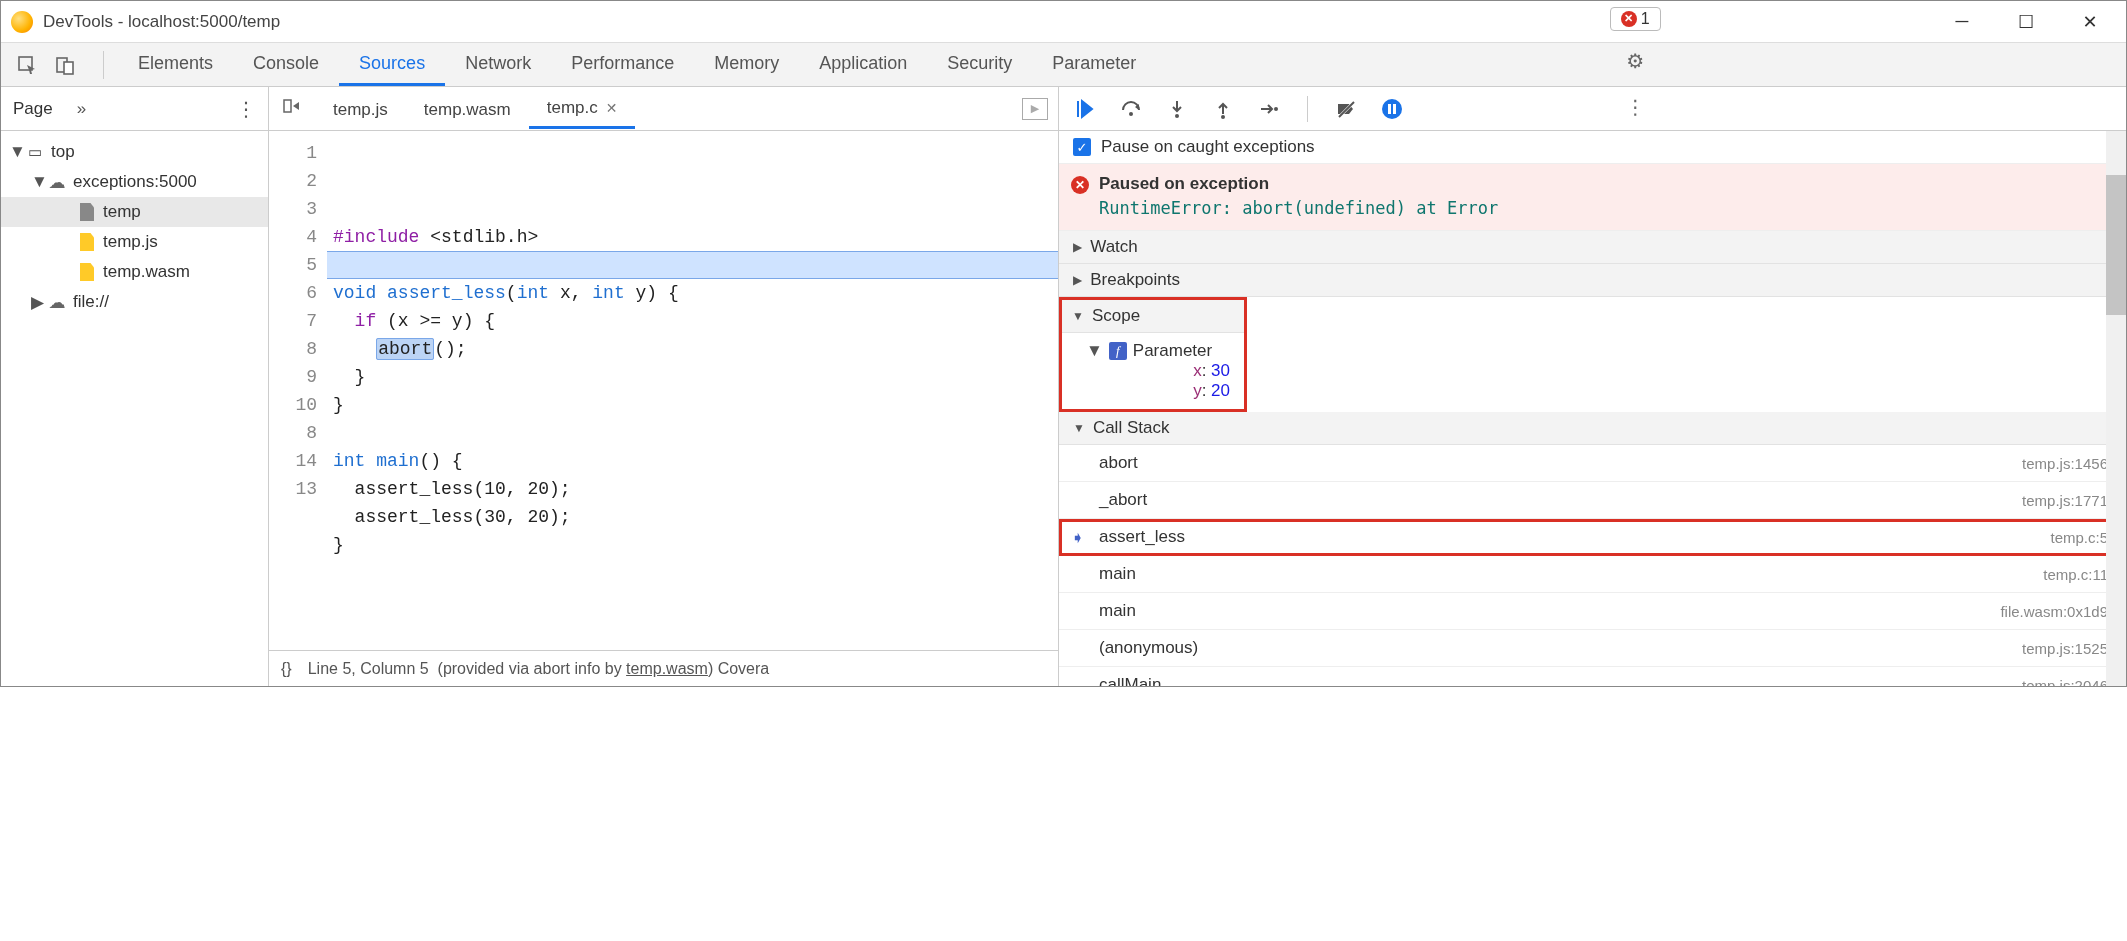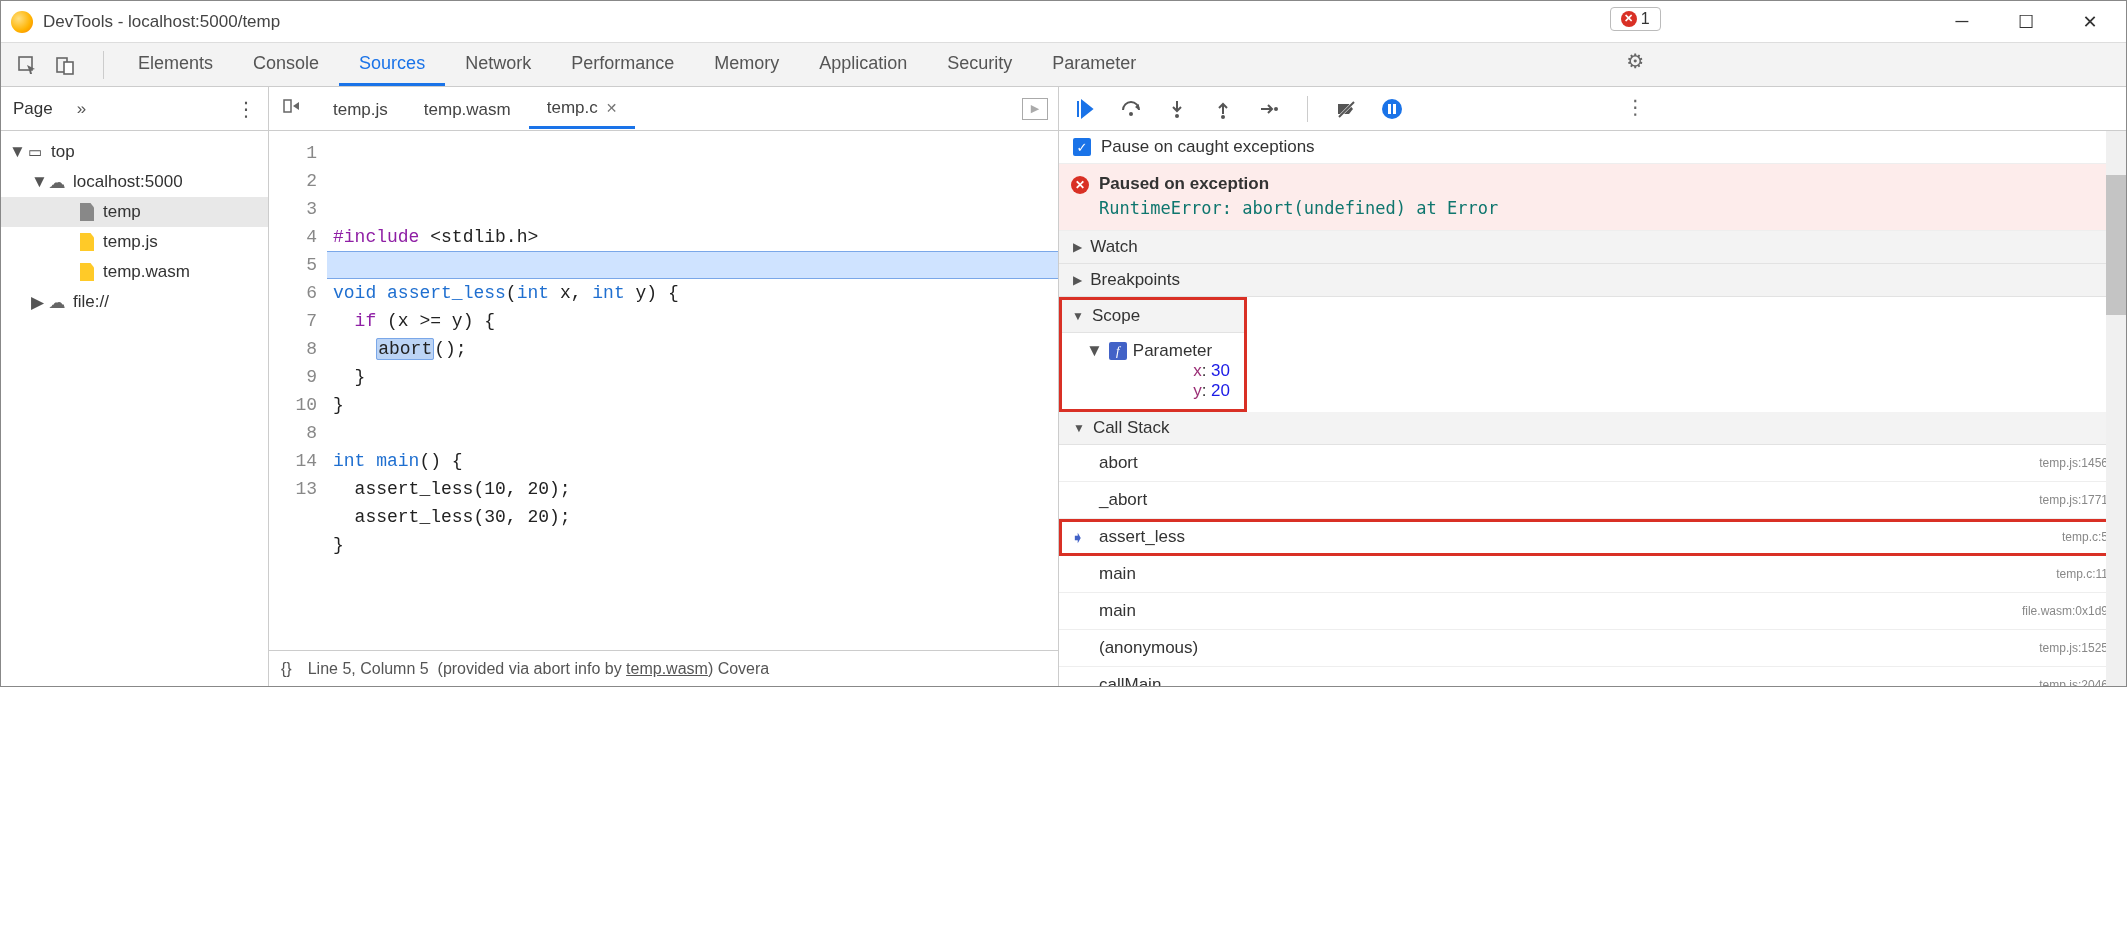--- a/index.html
+++ b/index.html
@@ -71,21 +71,21 @@
 .sechead { background: #f3f3f3; padding: 6px 14px; border-bottom: 1px solid #e2e2e2; display: flex; align-items: center; gap: 8px; }
 .sechead .tri2 { color: #555; font-size: 12px; }
 .redbox { border: 3px solid #d93025; }
 .scope-body { padding: 4px 14px 8px 24px; }
 .param-row { display:flex; align-items:center; gap:6px; margin-top:4px; }
 .param-badge { width:18px; height:18px; background:#4262c7; color:#fff; font-style:italic; font-family: Georgia, serif; font-size:13px; display:inline-flex; align-items:center; justify-content:center; border-radius:2px; }
 .kv { font-family: Liberation Sans, sans-serif; padding-left: 20px; text-align: right; }
 .kv .k { color: #9b2f76; }
 .kv .v { color: #1a1ae6; }
 .stack-row { display:flex; align-items:center; padding: 8px 18px 8px 40px; border-bottom: 1px solid #eee; position: relative; }
-.stack-row .loc { margin-left:auto; color: #888; font-size: 12px; }
+.stack-row .loc { margin-left:auto; color: #888; font-size: 15px; }
 .stack-row .curptr { position:absolute; left:12px; color:#4262c7; font-size:16px; }
 .scrollbar-v { position:absolute; right:0; top:0; width:20px; height:100%; background:#f0f0f0; }
 .scrollbar-v .thumb { background:#c4c4c4; width:100%; }
 .highlight-row { outline: 3px solid #d93025; outline-offset: -3px; }
 </style>
 </head>
 <body>
 
 <div class="window">
 
@@ -144,21 +144,21 @@
       </div>
       <div class="tree">
         <div class="tree-row" style="padding-left:8px">
           <span class="tri">▼</span>
             <span class="ficon folder">▭</span>
             <span>top</span>
         </div>
         <div class="tree-row" style="padding-left:30px">
           <span class="tri">▼</span>
             <span class="ficon cloud"></span>
-            <span>localhost:5000</span>
+            <span>exceptions:5000</span>
         </div>
         <div class="tree-row sel" style="padding-left:76px">
           <span class="ficon">
               <span class="page-i"></span>
             </span>
             <span>temp</span>
         </div>
         <div class="tree-row" style="padding-left:76px">
           <span class="ficon">
               <span class="js-i"></span>

